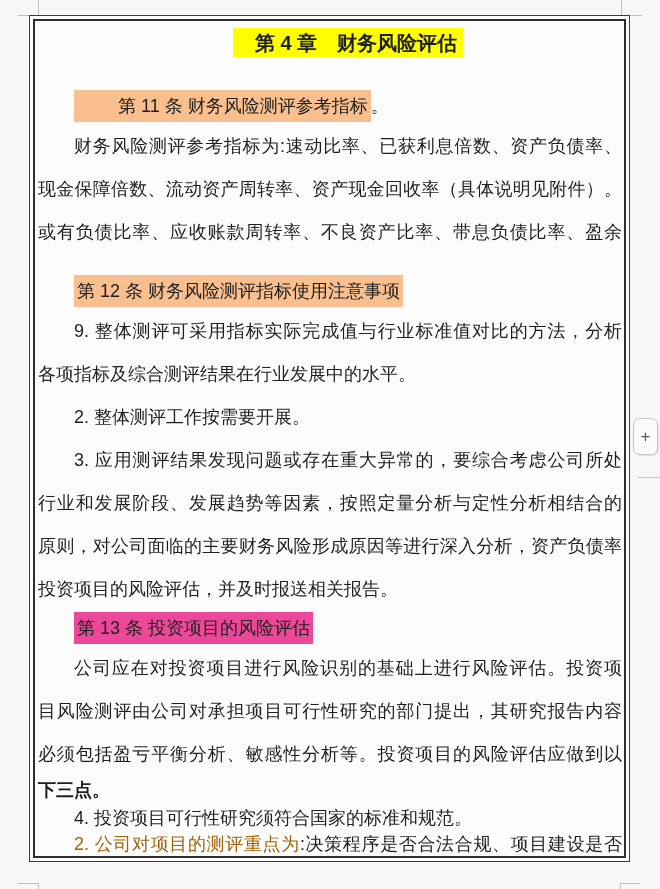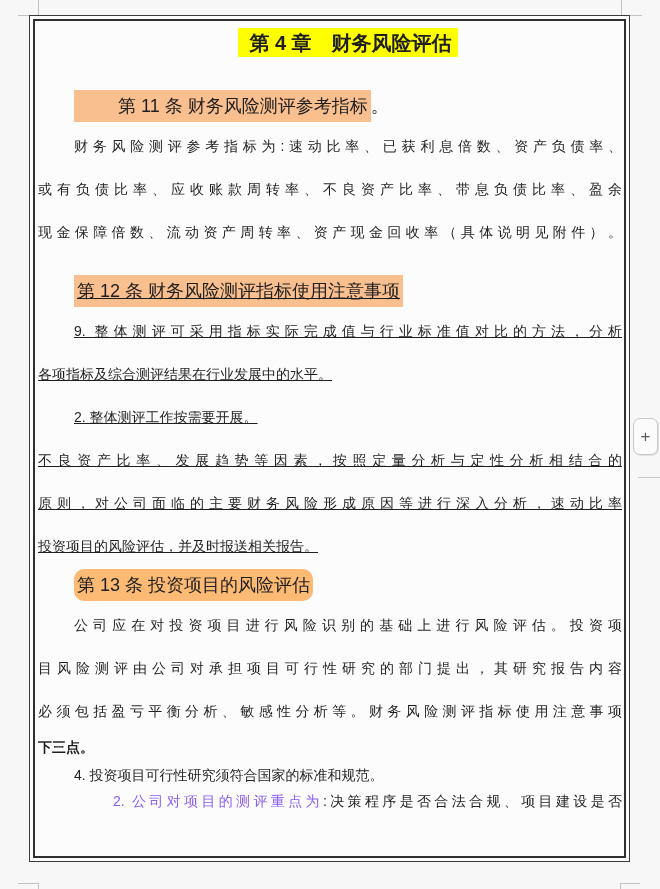--- a/index.html
+++ b/index.html
@@ -20,29 +20,29 @@
     padding:0 2px 0 3px;overflow:hidden;
   }
   
   .mark{position:absolute;background:#c2c2c2;}
   
   .content{position:relative;width:584px;}
   .title-line{
     height:44px;line-height:44px;text-align:center;
     padding-left:36px;font-size:20px;font-weight:bold;white-space:nowrap;
   }
-  .title-hl{padding:4px 6px 3px 11px;}
+  .title-hl{padding:4px 6px 3px 22px;}
   .section-1{margin-top:22px;}
-  .section-2{margin-top:18px;text-decoration:underline;}
+  .section-2{margin-top:18px;}
   .section-3{margin-top:-2px;}
   .heading-line{height:38px;line-height:38px;font-size:18px;white-space:nowrap;}
   .heading-line,.line{padding:0;}
   .heading-hl{padding:6px 3px;}
   .line{
-    font-size:14px;height:43px;line-height:43px;white-space:nowrap;
+    font-size:18px;height:43px;line-height:43px;white-space:nowrap;
     text-align:left;
   }
   .line.justify{
     white-space:normal;text-align:justify;text-align-last:justify;
     overflow:hidden;
   }
   .line.indent,.heading-line{padding-left:36px;}
   .line.justify.indent{padding-left:0;text-indent:36px;}
   
   .section-3 .line:nth-last-child(3){height:28px;line-height:28px;font-weight:bold;}
@@ -75,40 +75,41 @@
 <div class="page">
   <div class="page-inner">
     <div class="content">
       <div class="title-line">
         <span class="title-hl" style="background: rgb(255, 255, 0);">第 4 章　财务风险评估</span>
       </div>
 
     <div class="section section-1">
           <div class="heading-line"><span class="heading-hl" style="background: rgb(250, 191, 143); padding-left: 44px;">第 11 条 财务风险测评参考指标</span><span>。</span></div>
           <div class="line justify indent"><span>财务风险测评参考指标为:速动比率、已获利息倍数、资产负债率、</span></div>
+          <div class="line justify"><span>现金保障倍数、流动资产周转率、资产现金回收率（具体说明见附件）。</span></div>
           <div class="line justify"><span>或有负债比率、应收账款周转率、不良资产比率、带息负债比率、盈余</span></div>
-          <div class="line justify"><span>现金保障倍数、流动资产周转率、资产现金回收率（具体说明见附件）。</span></div>
         </div>
         <div class="section section-2">
           <div class="heading-line"><span class="heading-hl" style="background: rgb(250, 191, 143);">第 12 条 财务风险测评指标使用注意事项</span></div>
           <div class="line justify indent"><span>9. 整体测评可采用指标实际完成值与行业标准值对比的方法，分析</span></div>
           <div class="line"><span>各项指标及综合测评结果在行业发展中的水平。</span></div>
           <div class="line indent"><span>2. 整体测评工作按需要开展。</span></div>
-          <div class="line justify"><span>不良资产比率、发展趋势等因素，按照定量分析与定性分析相结合的</span></div>
-          <div class="line justify"><span>原则，对公司面临的主要财务风险形成原因等进行深入分析，速动比率</span></div>
+          <div class="line justify indent"><span>3. 应用测评结果发现问题或存在重大异常的，要综合考虑公司所处</span></div>
+          <div class="line justify"><span>行业和发展阶段、发展趋势等因素，按照定量分析与定性分析相结合的</span></div>
+          <div class="line justify"><span>原则，对公司面临的主要财务风险形成原因等进行深入分析，资产负债率</span></div>
           <div class="line"><span>投资项目的风险评估，并及时报送相关报告。</span></div>
         </div>
         <div class="section section-3">
-          <div class="heading-line"><span class="heading-hl" style="background: #fdba74; border-radius: 10px;">第 13 条 投资项目的风险评估</span></div>
+          <div class="heading-line"><span class="heading-hl" style="background: #ec4899;">第 13 条 投资项目的风险评估</span></div>
           <div class="line justify indent"><span>公司应在对投资项目进行风险识别的基础上进行风险评估。投资项</span></div>
           <div class="line justify"><span>目风险测评由公司对承担项目可行性研究的部门提出，其研究报告内容</span></div>
-          <div class="line justify"><span>必须包括盈亏平衡分析、敏感性分析等。财务风险测评指标使用注意事项</span></div>
+          <div class="line justify"><span>必须包括盈亏平衡分析、敏感性分析等。投资项目的风险评估应做到以</span></div>
           <div class="line"><span>下三点。</span></div>
           <div class="line indent"><span>4. 投资项目可行性研究须符合国家的标准和规范。</span></div>
-          <div class="line justify indent"><span style="color: #8b5cf6; margin-left: 39px;">2. 公司对项目的测评重点为</span><span>:决策程序是否合法合规、项目建设是否</span></div>
+          <div class="line justify indent"><span style="color: #a16207;">2. 公司对项目的测评重点为</span><span>:决策程序是否合法合规、项目建设是否</span></div>
         </div>
       </div>
   </div>
 </div>
 
 <div class="plus-btn">
   <span>+</span>
 </div>
 <div class="right-divider"></div>
 

